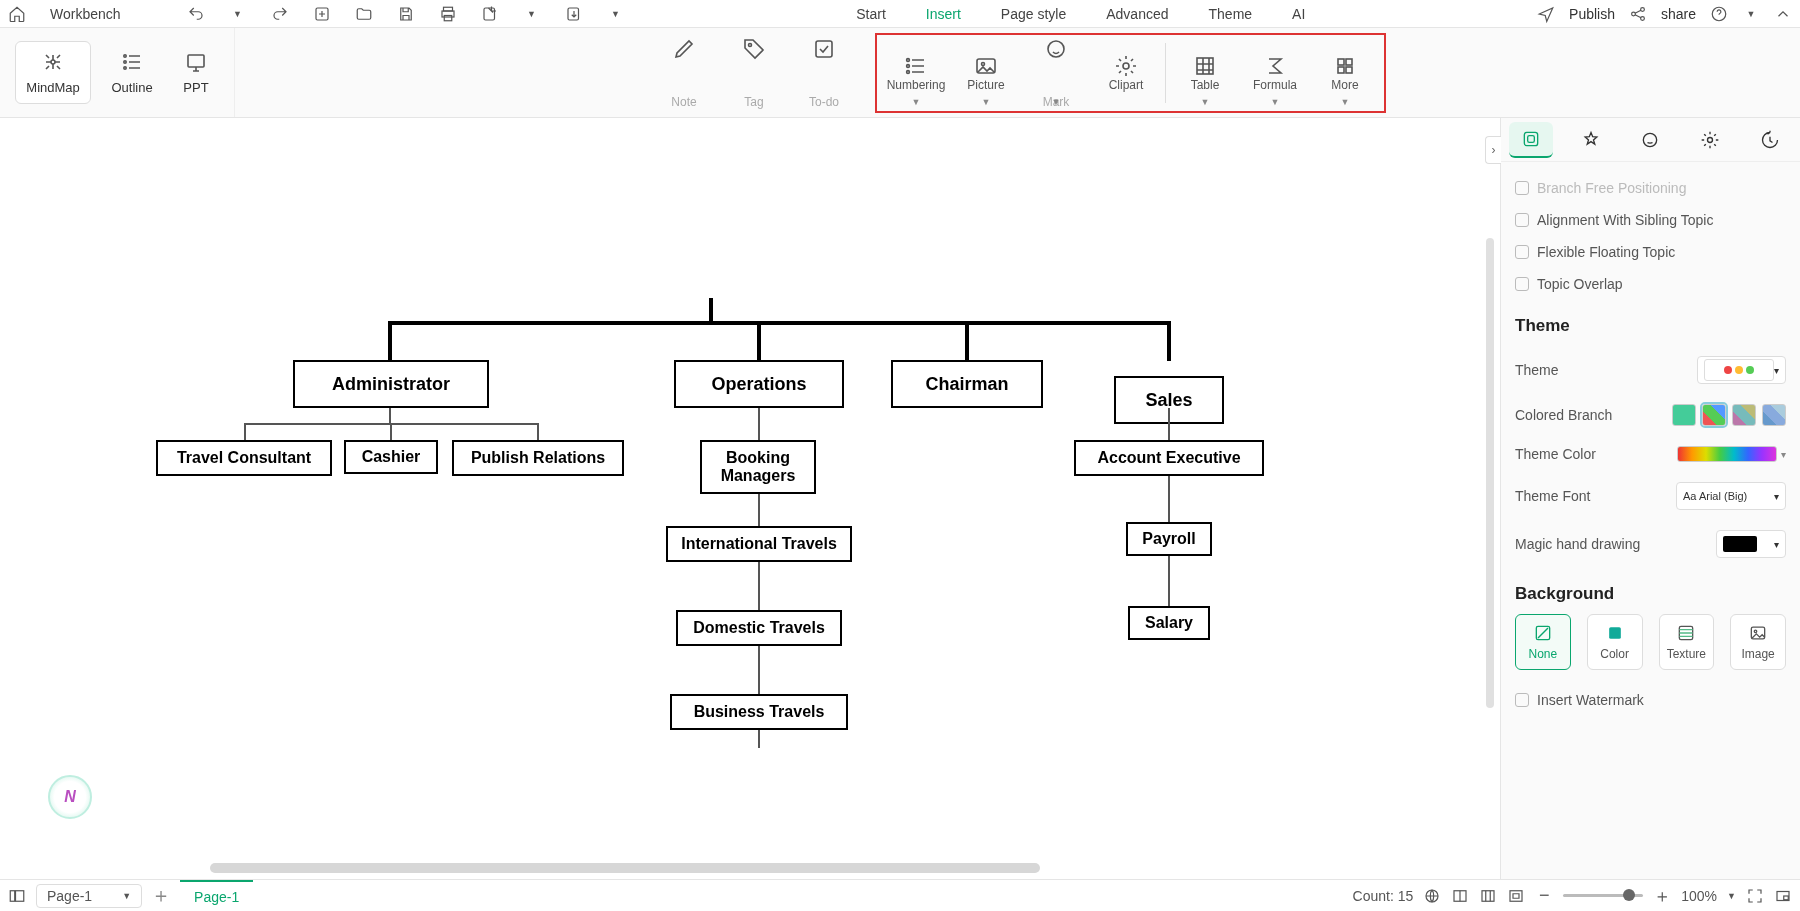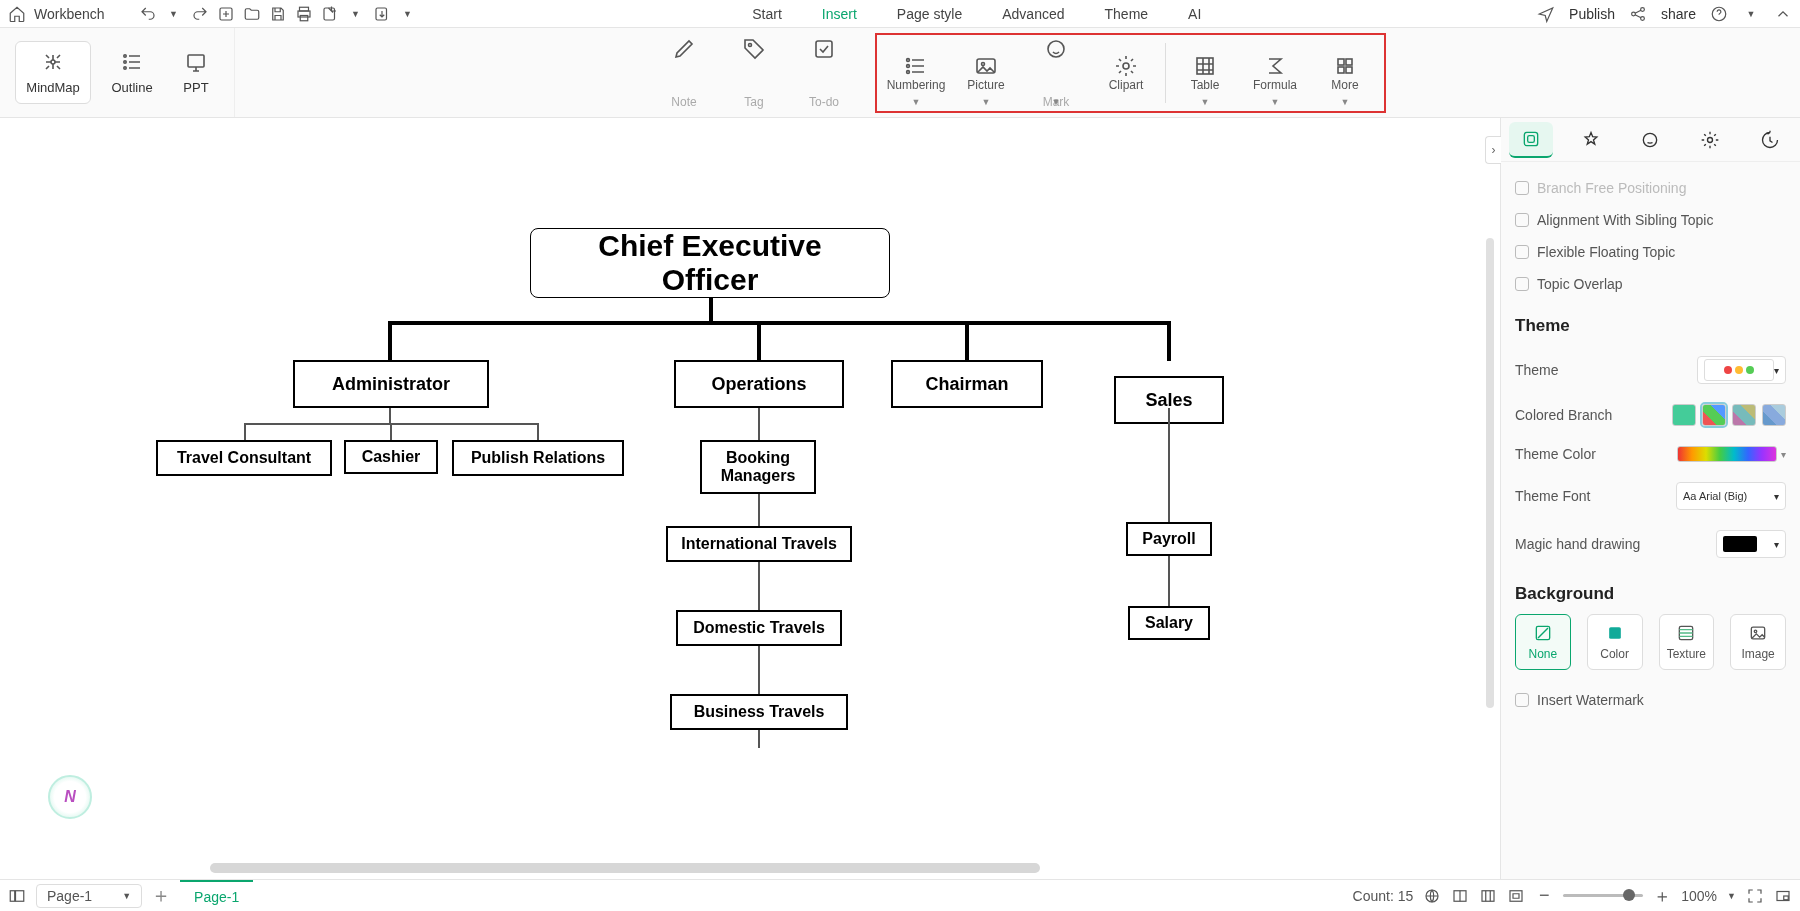--- a/index.html
+++ b/index.html
@@ -1,20 +1,20 @@
 <!DOCTYPE html>
 <html><head>
 <meta charset="utf-8">
 <style>
 * { box-sizing: border-box; margin: 0; padding: 0; font-family: -apple-system, BlinkMacSystemFont, "Segoe UI", Arial, sans-serif; }
 body { width: 1800px; height: 911px; overflow: hidden; background: #fff; display: flex; flex-direction: column; }
 
 
 .topbar { height: 28px; display: flex; align-items: center; padding: 0 8px; border-bottom: 1px solid #e5e5e5; font-size: 14px; color: #333; }
-.topbar-left { display: flex; align-items: center; gap: 8px; }
+.topbar-left { display: flex; align-items: center; gap: 24px; }
 .topbar-center { flex: 1; display: flex; justify-content: center; gap: 40px; }
 .topbar-right { display: flex; align-items: center; gap: 14px; }
 .tab-item { cursor: pointer; color: #444; }
 .tab-item.active { color: #0aa66e; font-weight: 400; }
 .icon-btn { width: 18px; height: 18px; display: inline-flex; align-items: center; justify-content: center; color: #555; cursor: pointer; }
 .icon-btn svg { width: 16px; height: 16px; }
 .topbar .wbtext { font-size: 14px; color: #444; }
 
 
 .toolbar { height: 90px; display: flex; align-items: stretch; border-bottom: 1px solid #e5e5e5; background: #fafafa; }
@@ -285,21 +285,20 @@
           <span>More</span>
           <span class="caret">▼</span>
         </div>
     </div>
   </div>
 </div>
 
 <div class="main">
   <div class="canvas">
 
-    <div class="node root" style="left:530px; top:110px; width:360px; height:70px">Chief Executive Officer</div>
 
     <div class="conn" style="left:709px; top:180px; width:4px; height:24px"></div>
     <div class="conn" style="left:388px; top:203px; width:782px; height:4px"></div>
     <div class="conn" style="left:388px; top:203px; width:4px; height:40px"></div>
     <div class="conn" style="left:757px; top:203px; width:4px; height:40px"></div>
     <div class="conn" style="left:965px; top:203px; width:4px; height:40px"></div>
     <div class="conn" style="left:1167px; top:203px; width:4px; height:40px"></div>
 
     <div class="node" style="left:293px; top:242px; width:196px; height:48px">Administrator</div>
     <div class="node" style="left:674px; top:242px; width:170px; height:48px">Operations</div>
@@ -316,20 +315,21 @@
     <div class="node" style="left:344px; top:322px; width:94px; height:34px; font-size:16px">Cashier</div>
     <div class="node" style="left:452px; top:322px; width:172px; height:36px; font-size:16px">Publish Relations</div>
 
     <div class="conn" style="left:758px; top:290px; width:2px; height:340px; background:#555"></div>
     <div class="node" style="left:700px; top:322px; width:116px; height:54px; font-size:16px">Booking Managers</div>
     <div class="node" style="left:666px; top:408px; width:186px; height:36px; font-size:16px">International Travels</div>
     <div class="node" style="left:676px; top:492px; width:166px; height:36px; font-size:16px">Domestic Travels</div>
     <div class="node" style="left:670px; top:576px; width:178px; height:36px; font-size:16px">Business Travels</div>
 
     <div class="conn" style="left:1168px; top:290px; width:2px; height:200px; background:#555"></div>
+    <div class="node" style="left:1074px; top:322px; width:190px; height:36px; font-size:16px">Account Executive</div>
     <div class="node" style="left:1126px; top:404px; width:86px; height:34px; font-size:16px">Payroll</div>
     <div class="node" style="left:1128px; top:488px; width:82px; height:34px; font-size:16px">Salary</div>
 
     <div class="badge">N</div>
     <div class="hscroll"></div>
     <div class="vscroll"></div>
   </div>
 
   <div class="sidepanel" style="position:relative">
     <div class="collapse-handle">›</div>

